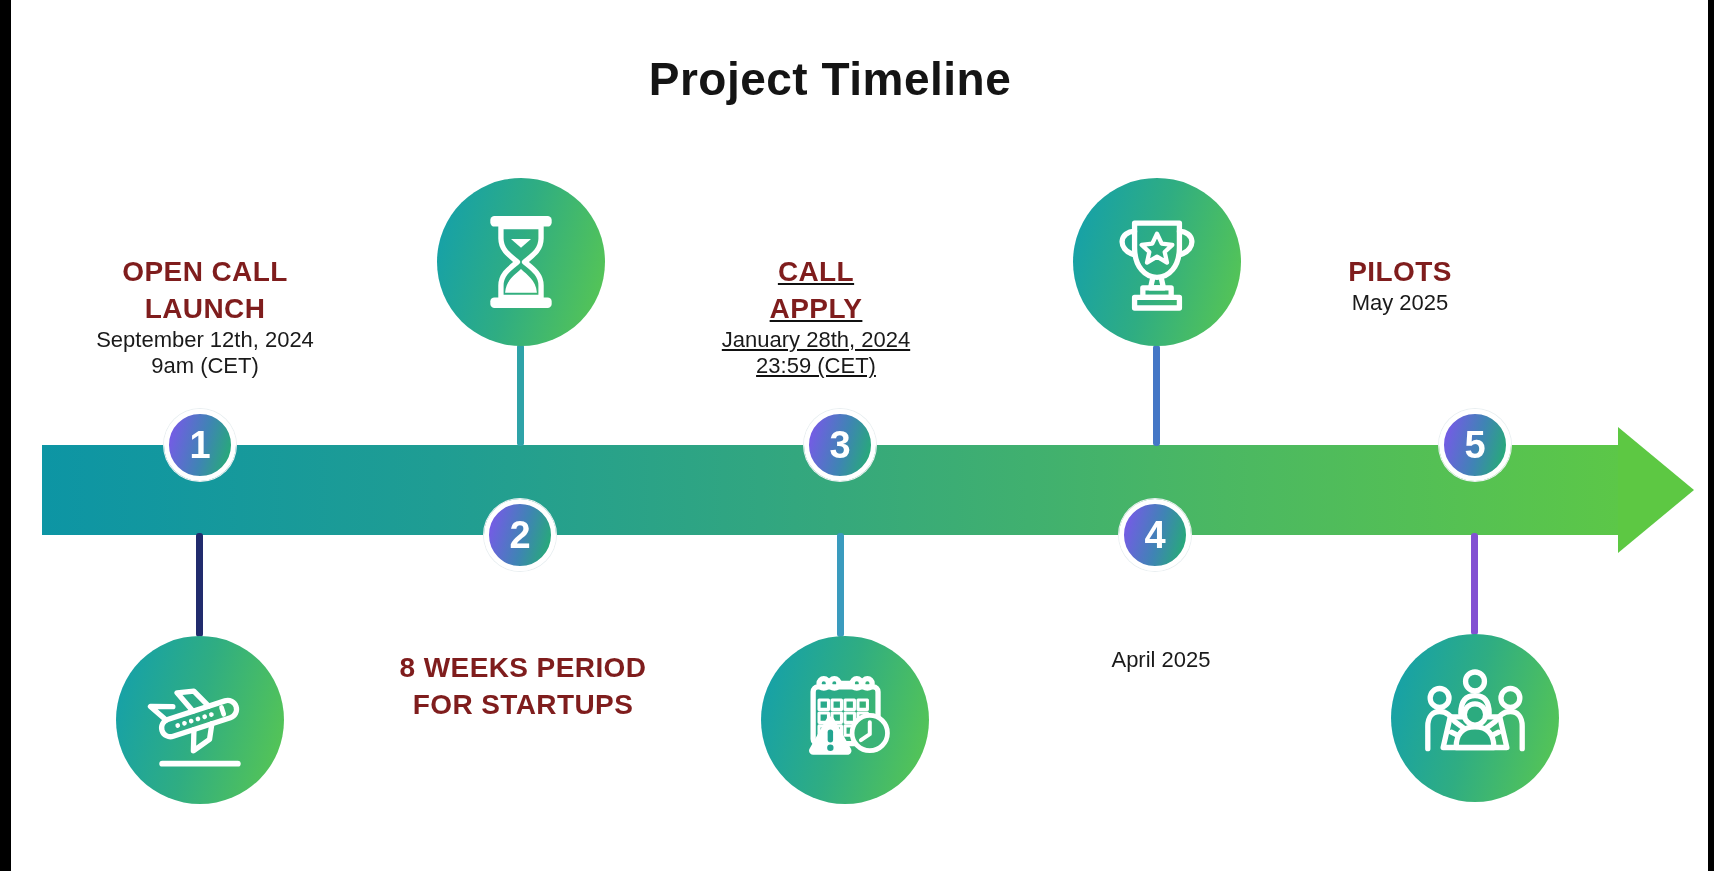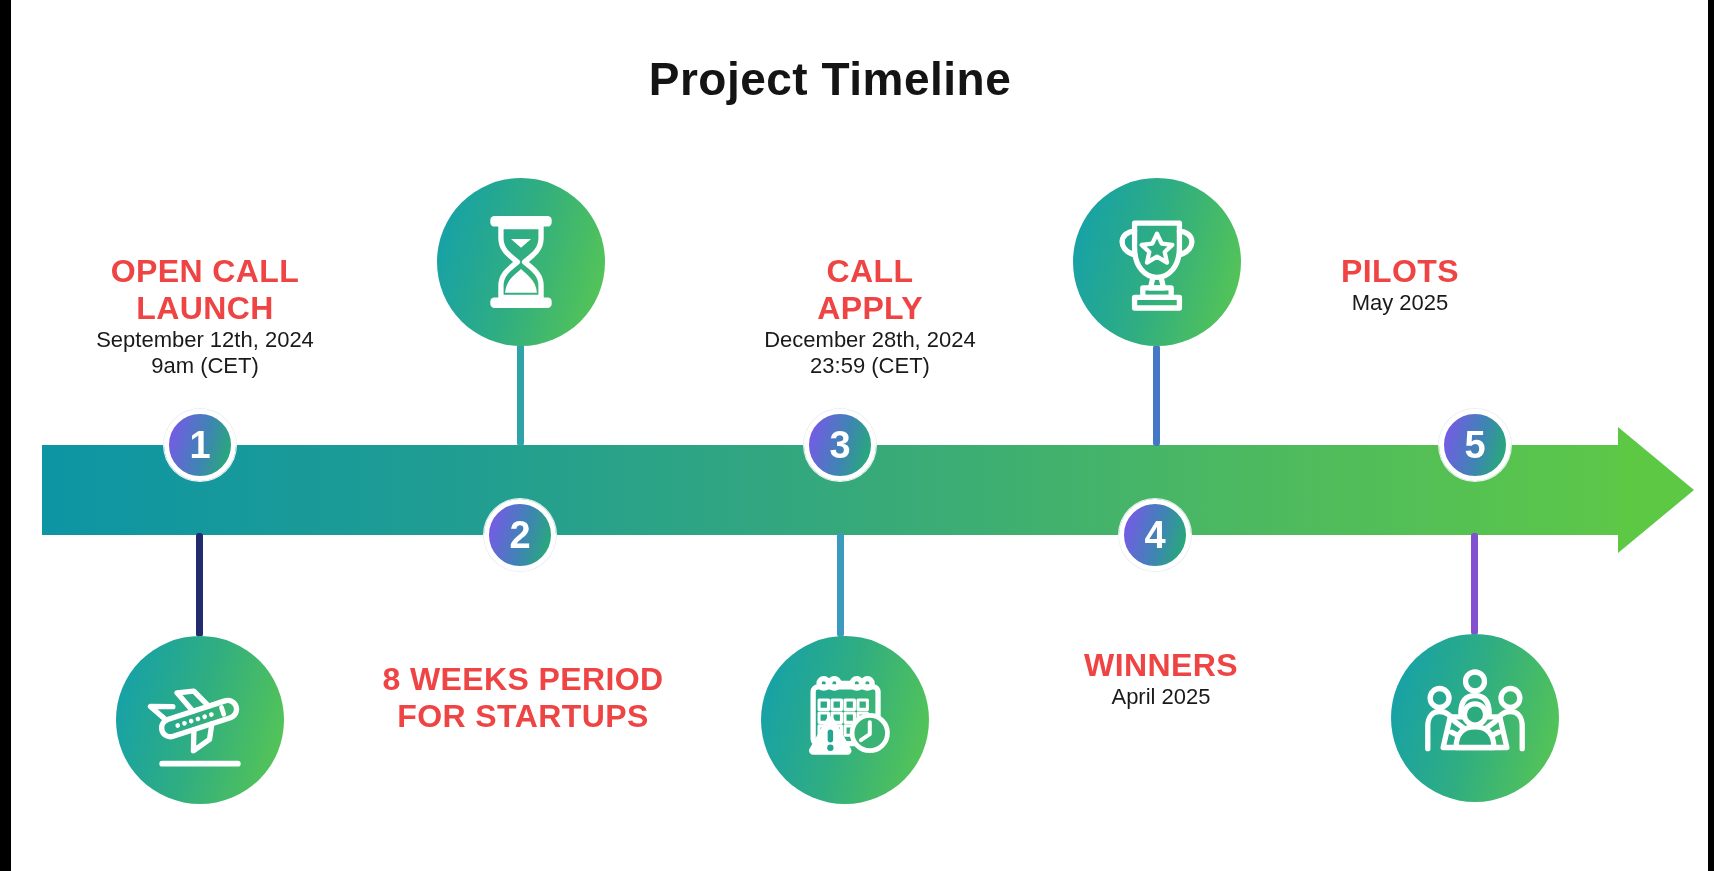--- a/index.html
+++ b/index.html
@@ -31,21 +31,21 @@
   .num-circle span{color:#fff;font-size:38px;font-weight:700;line-height:1;}
 
   
   .icon-circle{position:absolute;width:168px;height:168px;border-radius:50%;
                background:linear-gradient(105deg,#129fae 0%,#2fad82 48%,#5bc84f 100%);
                display:flex;align-items:center;justify-content:center;}
   .icon-circle svg{width:118px;height:118px;}
 
   
   .ms-text{position:absolute;width:400px;text-align:center;}
-  .ms-head{font-size:32px;font-weight:700;line-height:37px;letter-spacing:0.4px;color:#ef4444;}
+  .ms-head{font-size:28px;font-weight:700;line-height:37px;letter-spacing:0.4px;color:#7f1d1d;}
   .ms-detail{font-size:22px;font-weight:400;line-height:26px;color:#1a1a1a;}
 
   .ic{stroke:#ffffff;fill:none;stroke-width:4.5;stroke-linecap:round;stroke-linejoin:round;}
 </style>
 </head>
 <body>
 
 <div id="canvas">
   <div class="edge left"></div>
   <div class="edge right"></div>
@@ -81,50 +81,49 @@
     <div class="ms-head">
       <div>OPEN CALL</div>
       <div>LAUNCH</div>
     </div>
     <div class="ms-detail">
       <div>September 12th, 2024</div>
       <div>9am (CET)</div>
     </div>
   </div>
 
-  <div class="ms-text" style="left:670px;top:253px;">
+  <div class="ms-text" style="left:616px;top:253px;text-decoration:underline;">
     <div class="ms-head">
       <div>CALL</div>
       <div>APPLY</div>
     </div>
     <div class="ms-detail">
-      <div>December 28th, 2024</div>
+      <div>January 28th, 2024</div>
       <div>23:59 (CET)</div>
     </div>
   </div>
 
   <div class="ms-text" style="left:1200px;top:253px;">
     <div class="ms-head">
       <div>PILOTS</div>
     </div>
     <div class="ms-detail">
       <div>May 2025</div>
     </div>
   </div>
 
-  <div class="ms-text" style="left:323px;top:649px;margin-top:12px;">
+  <div class="ms-text" style="left:323px;top:649px;">
     <div class="ms-head">
       <div>8 WEEKS PERIOD</div>
       <div>FOR STARTUPS</div>
     </div>
   </div>
 
   <div class="ms-text" style="left:961px;top:647px;">
     <div class="ms-head">
-      <div>WINNERS</div>
     </div>
     <div class="ms-detail">
       <div>April 2025</div>
     </div>
   </div>
 
   <div class="icon-circle" style="left:116px;top:636px;">
     <svg viewBox="0 0 100 100">
       <g class="ic" stroke-width="4">
         <g transform="rotate(-18 50 48)">

